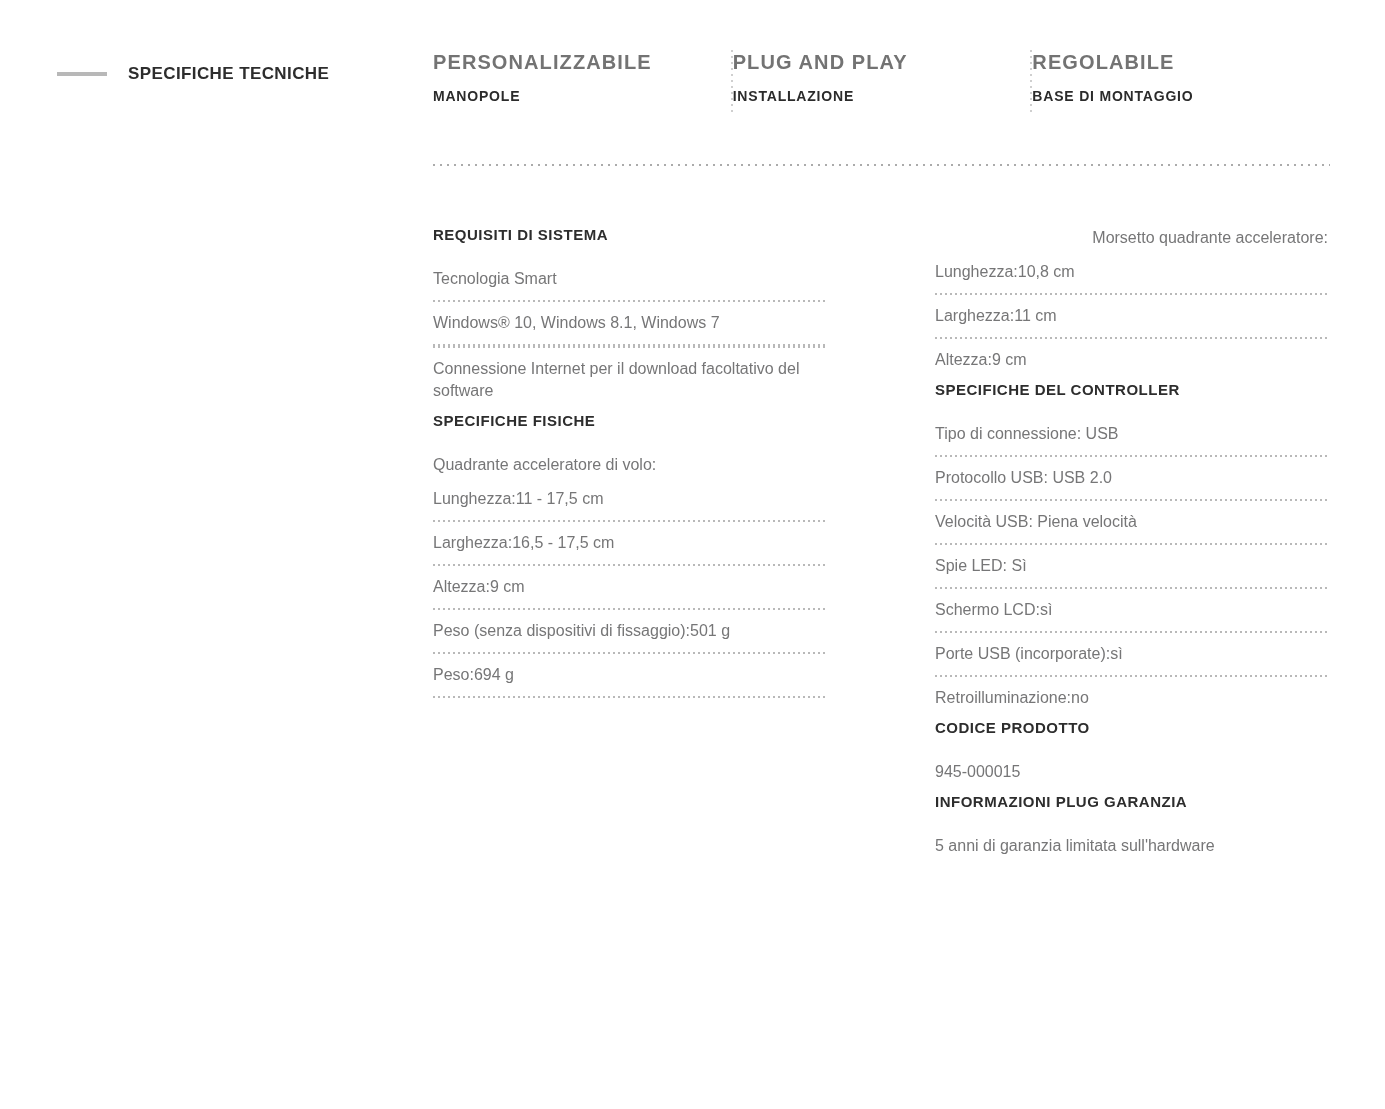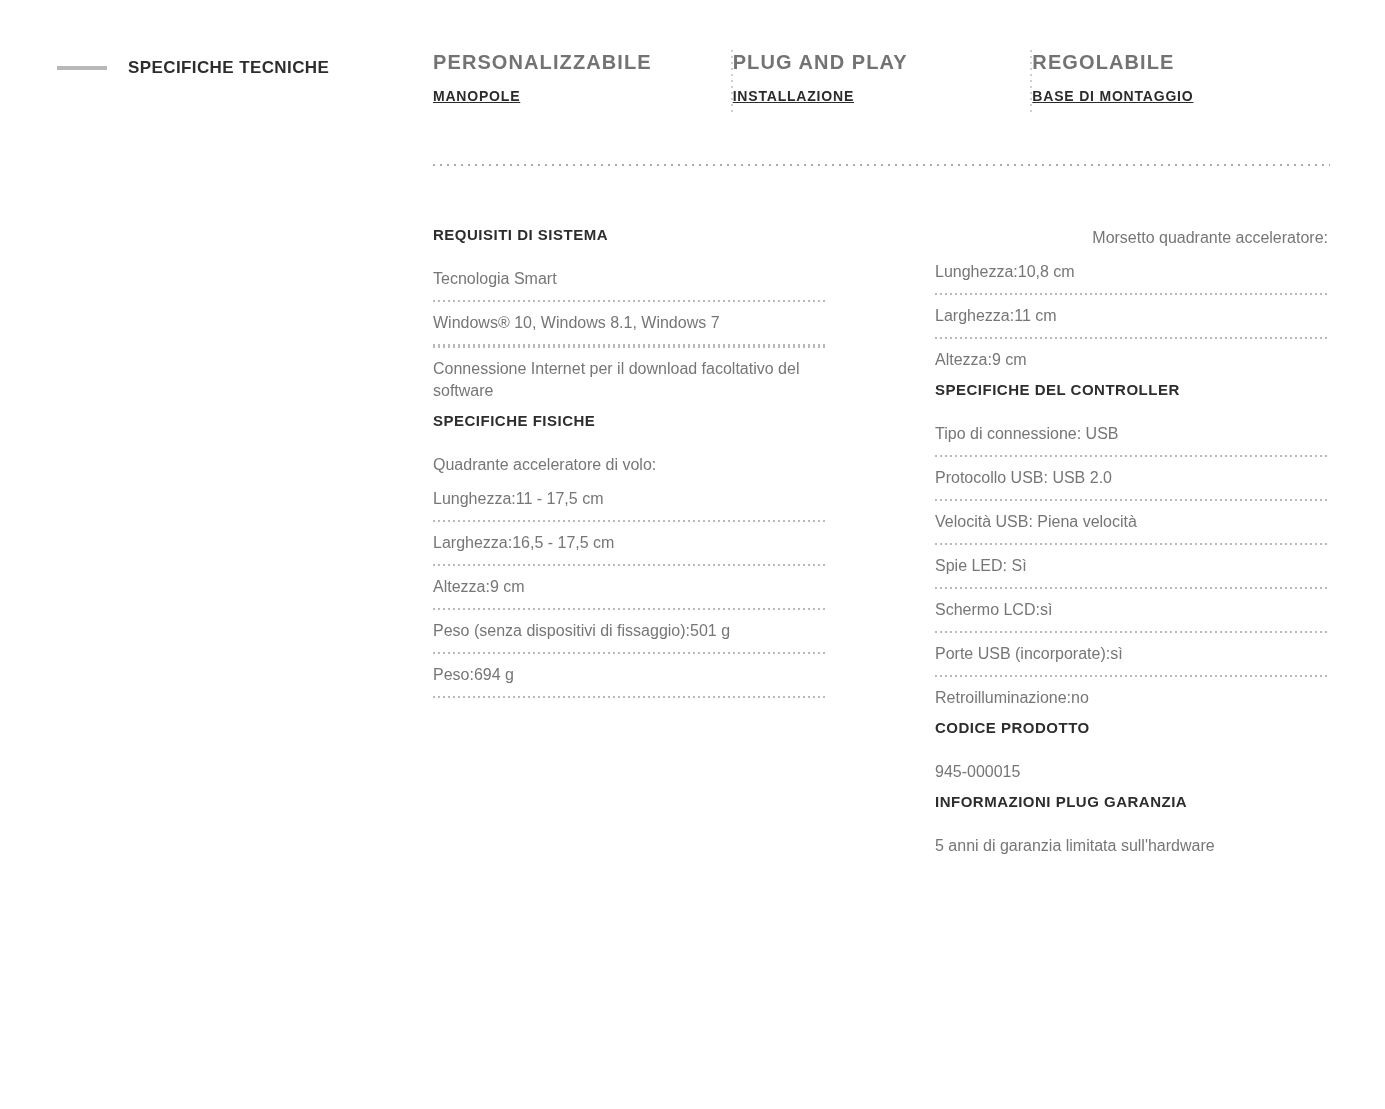--- a/index.html
+++ b/index.html
@@ -10,21 +10,21 @@
     position: relative;
     font-family: "Liberation Sans", "DejaVu Sans", sans-serif;
     color: #767677;
     overflow: hidden;
   }
 
   
   .section-label {
     position: absolute;
     left: 57px;
-    top: 58px;
+    top: 64px;
     display: flex;
     align-items: center;
   }
   .label-dash {
     width: 50px;
     height: 4px;
     background: #b8b8b8;
     margin-right: 21px;
   }
   .label-text {
@@ -60,21 +60,20 @@
     color: #737373;
     line-height: 24px;
   }
   .tab-subtitle {
     margin-top: 14px;
     font-size: 14px;
     font-weight: 700;
     letter-spacing: 0.8px;
     color: #2b2b2b;
     line-height: 17px;
-    text-decoration: underline;
   }
   .tab-divider {
     width: 2px;
     align-self: flex-start;
     height: 66px;
     background-image: repeating-linear-gradient(180deg, #cfcfcf 0 2px, transparent 2px 6px);
   }
 
   
   .main-rule {

